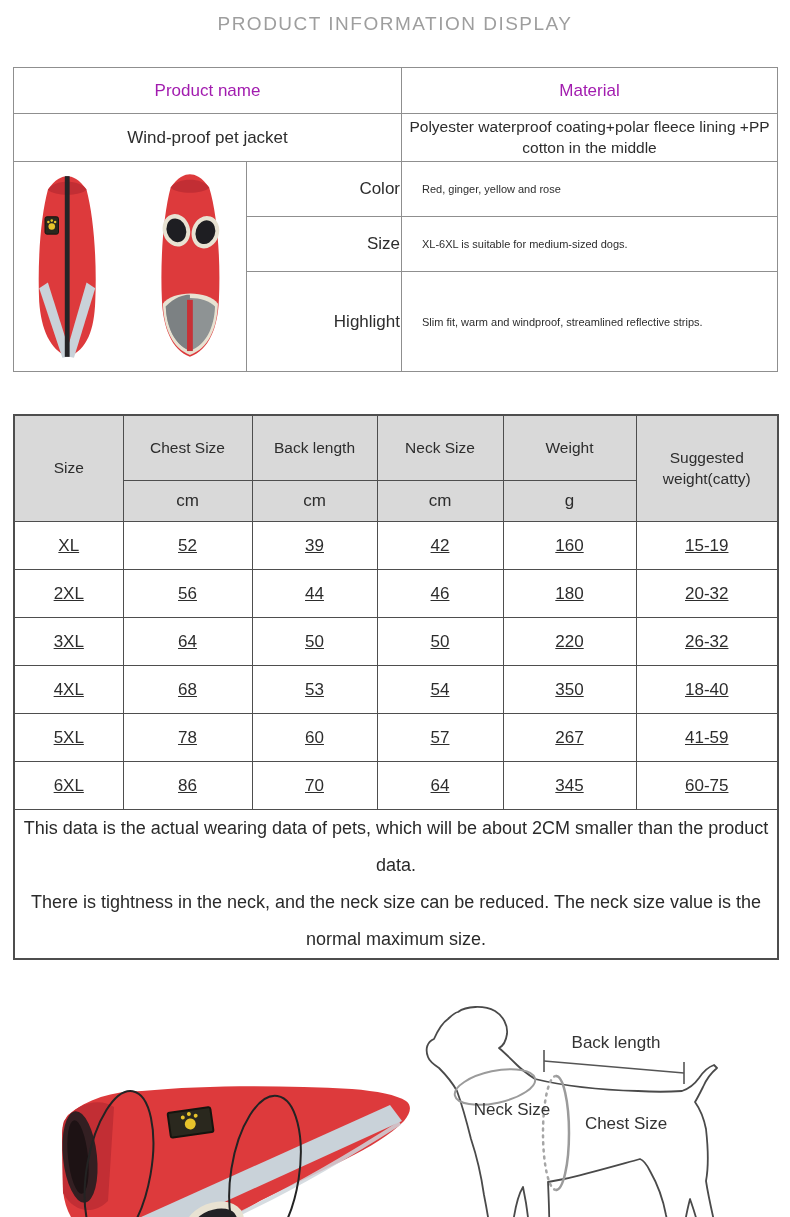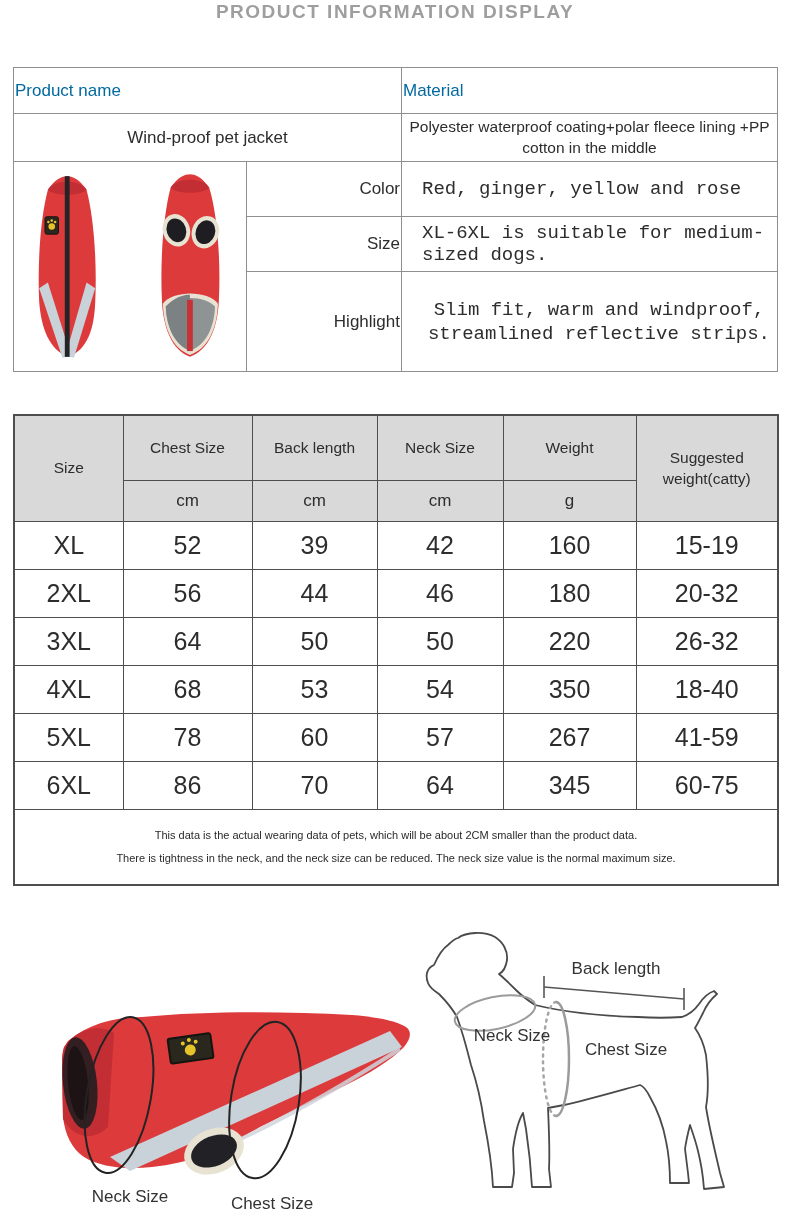--- a/index.html
+++ b/index.html
@@ -1,39 +1,39 @@
 <!DOCTYPE html>
 <html><head>
 <meta charset="utf-8">
 <style>
   html,body{margin:0;padding:0;background:#fff;}
   body{width:790px;height:1217px;overflow:hidden;position:relative;
        font-family:"Liberation Sans",sans-serif;color:#2d2d2d;}
-  .title{height:67px;box-sizing:border-box;padding-top:1px;text-align:center;
-         color:#9e9e9e;font-size:19px;letter-spacing:1.5px;font-weight:700;}
+  .title{height:67px;box-sizing:border-box;padding-top:13px;text-align:center;
+         color:#9e9e9e;font-size:19px;letter-spacing:1.5px;font-weight:400;}
   
   table.info{width:764px;margin:0 13px;border-collapse:collapse;table-layout:fixed;}
   table.info th,table.info td{border:1px solid #8f8f8f;font-weight:400;}
-  table.info .hdr{height:43px;font-size:17px;text-align:left;color:#0369a1;}
+  table.info .hdr{height:43px;font-size:17px;text-align:center;color:#a21caf;}
   table.info .val-c{height:45px;font-size:17px;text-align:center;}
   table.info .material{font-size:15.5px;line-height:1.3;padding:0 6px;}
   table.info .attr-label{text-align:right;font-size:17px;}
-  table.info .attr-val{font-size:19px;padding-left:20px;font-family:Liberation Mono, monospace;}
-  table.info .hl-val{line-height:24px;text-align:center;}
+  table.info .attr-val{font-size:11px;padding-left:20px;}
+  table.info .hl-val{line-height:24px;}
   td.photo-cell{padding:2px;vertical-align:middle;}
   
   table.size{width:764px;margin:42px 13px 0;border-collapse:collapse;table-layout:fixed;
              border:2px solid #4e4e4e;}
   table.size th,table.size td{border:1px solid #4e4e4e;text-align:center;font-weight:400;}
   table.size thead th{background:#d9d9d9;}
   .h-lab{height:64px;font-size:15.5px;line-height:1.35;padding:0 8px;}
   .h-unit{height:38px;font-size:17px;font-weight:700;}
-  .d-row td{height:45px;font-size:25px;}
+  .d-row td{height:45px;font-size:17px;text-decoration:underline;}
   .d-size{font-weight:700;}
-  .note-cell{height:74px;font-size:11px;line-height:2.05;padding:0 8px;color:#2a2a2a;}
+  .note-cell{height:74px;font-size:18px;line-height:2.05;padding:0 8px;color:#2a2a2a;}
   
   .bottom{position:relative;height:364px;}
   .fig{position:absolute;}
   .fig-label{position:absolute;font-size:17px;color:#333;text-align:center;width:140px;}
   svg{display:block;}
 </style>
 </head>
 <body>
 
 <div class="title">PRODUCT INFORMATION DISPLAY</div>

